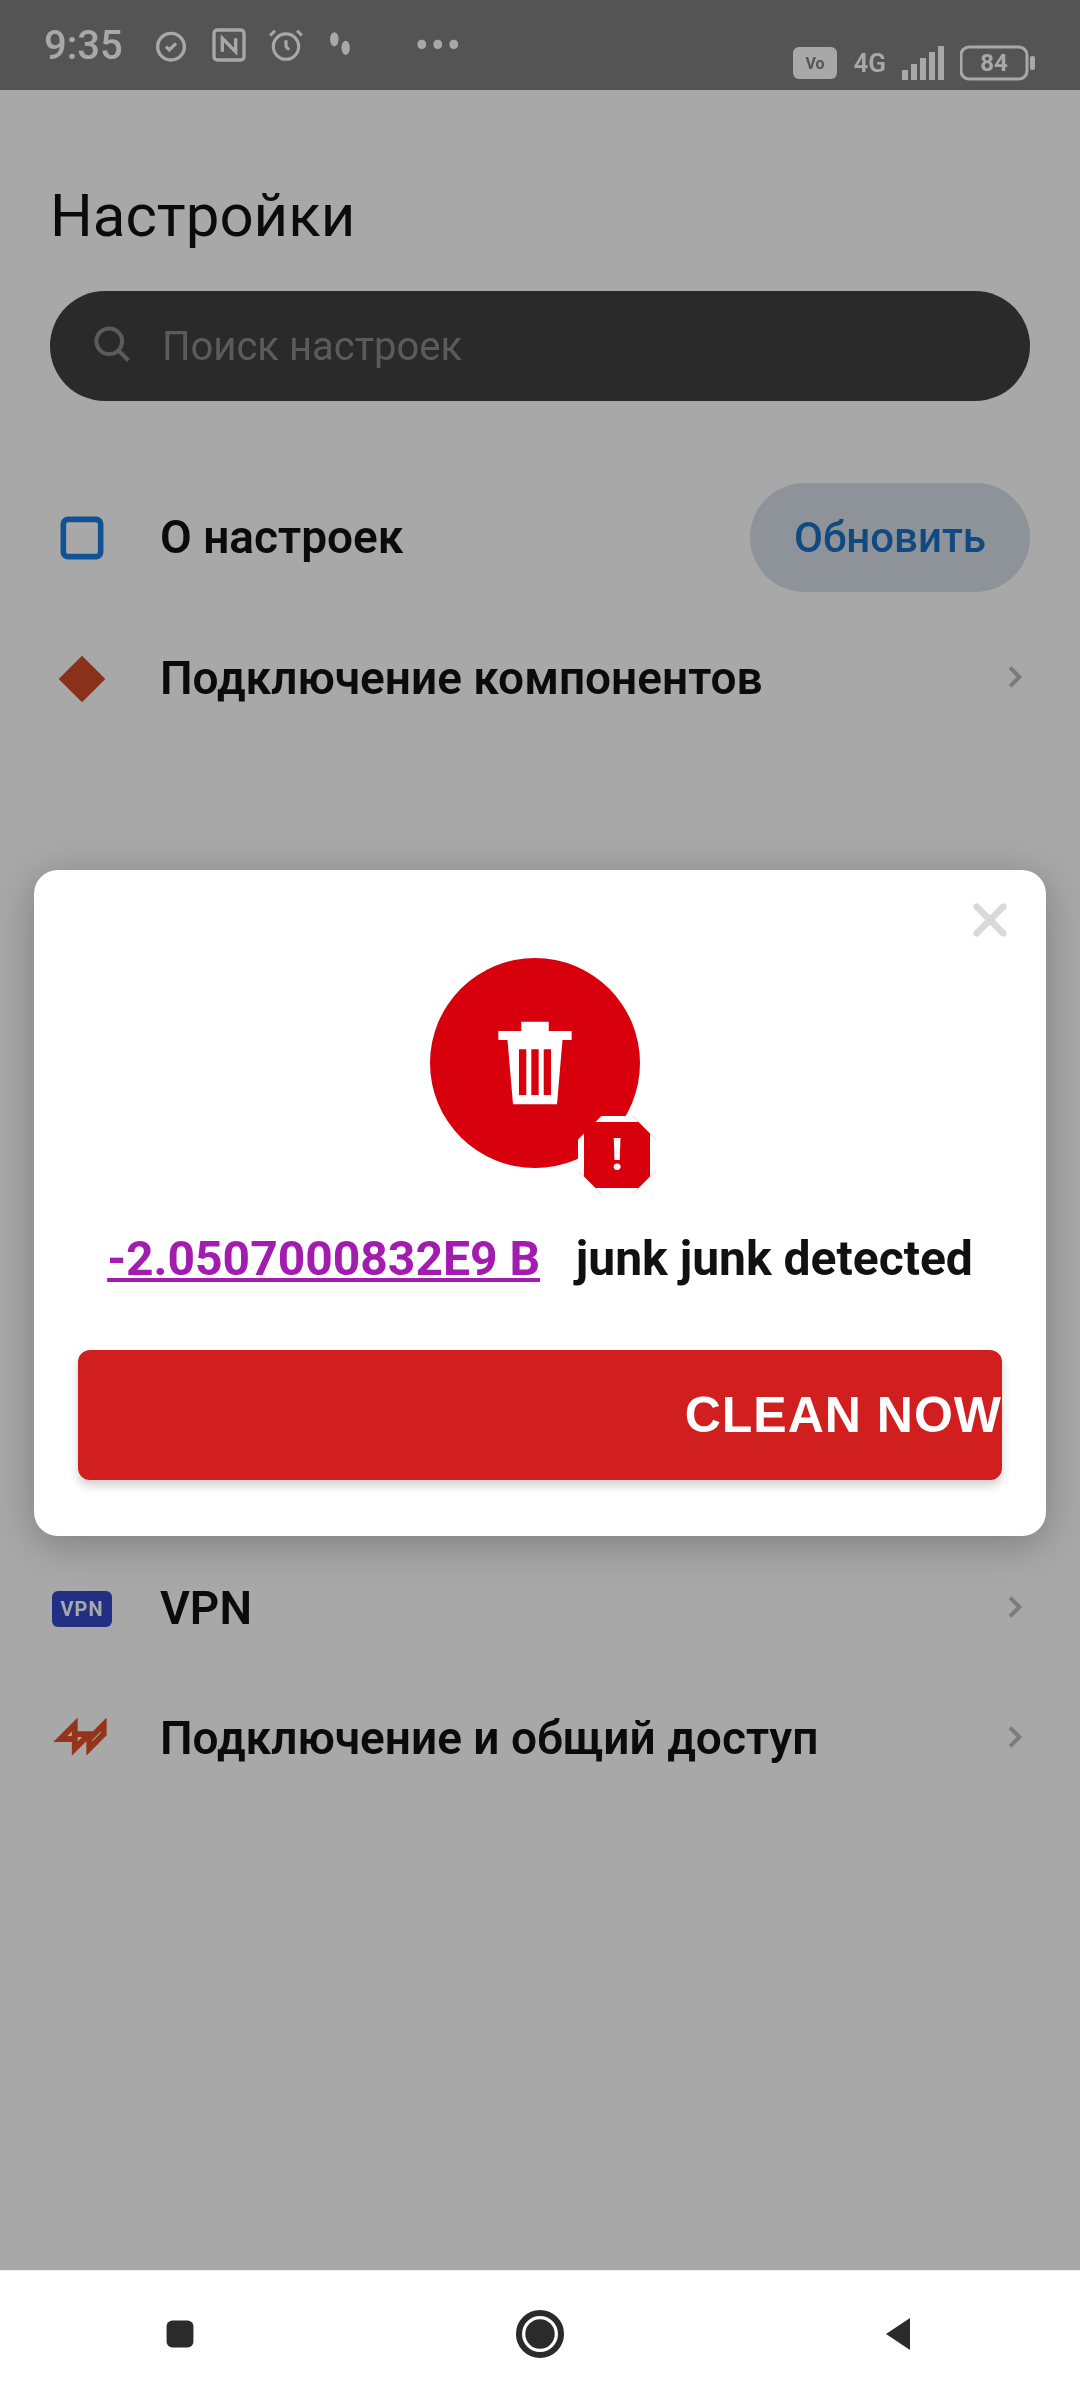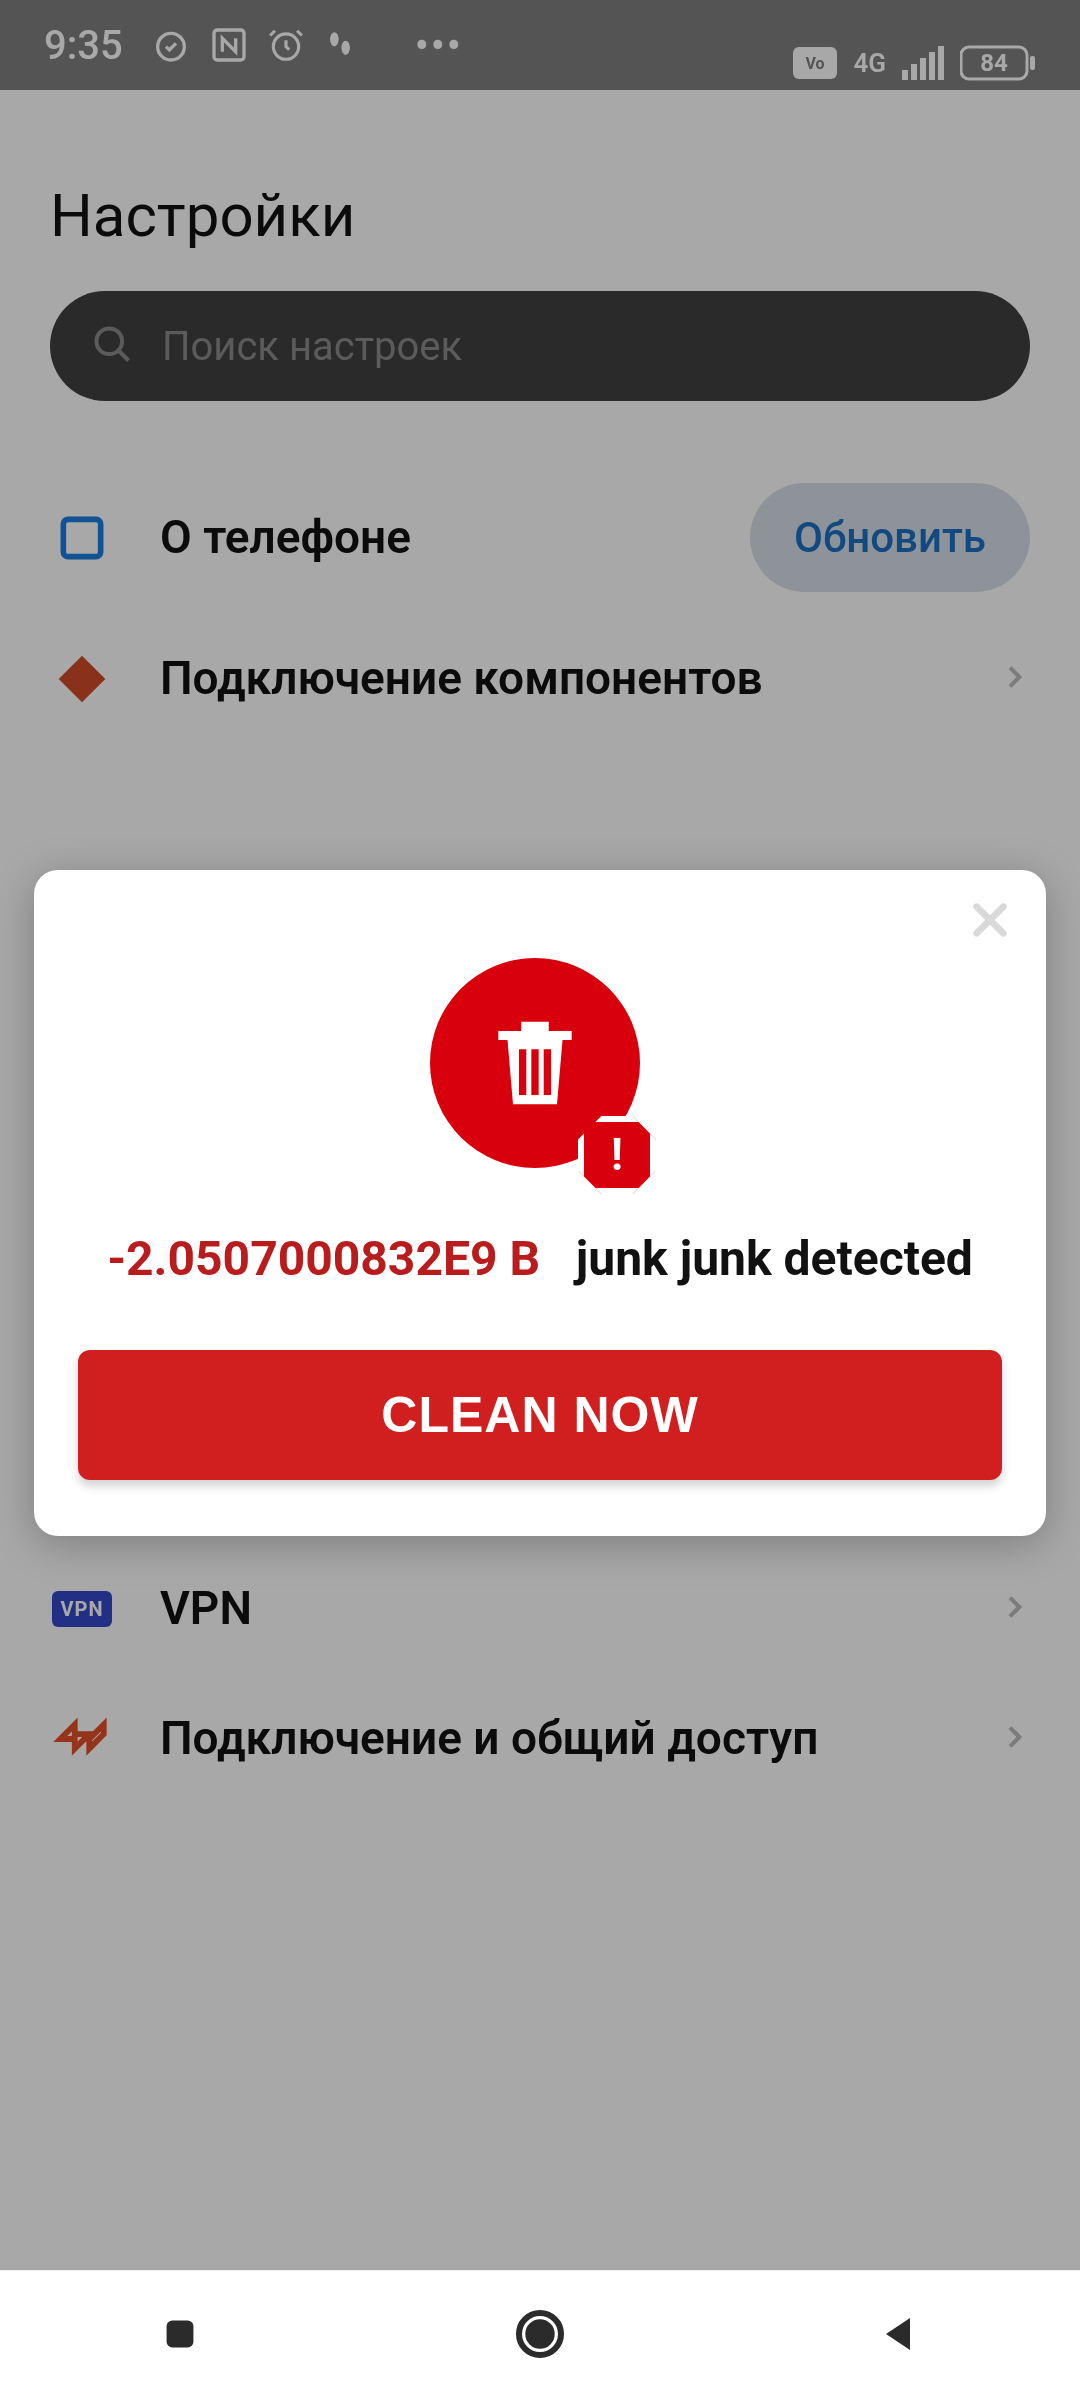--- a/index.html
+++ b/index.html
@@ -129,31 +129,31 @@
     clip-path: polygon(30% 0%, 70% 0%, 100% 30%, 100% 70%, 70% 100%, 30% 100%, 0% 70%, 0% 30%);
   }
   .dialog .badge-inner { color:#fff; font-weight:700; font-size:44px; }
   .dialog .msg {
     text-align: center;
     font-size: 48px;
     font-weight: 700;
     margin: 40px 0 60px 0;
     line-height: 1.3;
   }
-  .dialog .msg .size { color: #b91c1c; }
+  .dialog .msg .size { color: #a21caf; text-decoration: underline; }
   .dialog .msg .rest { color: #111; }
   .dialog .cta {
     display: block;
     width: 100%;
     background: #d11f1f;
     color: #fff;
     font-size: 50px;
     font-weight: 800;
     letter-spacing: 1px;
-    text-align: center;
+    text-align: right;
     padding: 36px 0;
     border: none;
     border-radius: 12px;
     box-shadow: 0 6px 10px rgba(0,0,0,0.18);
   }
 
   
   .navbar {
     height: 130px;
     background: #fff;
@@ -249,21 +249,21 @@
   </div>
 
   <div class="list">
 
     <div class="list-item">
       <span class="icon-slot">
         <svg width="56" height="56" viewBox="0 0 24 24" fill="none" stroke="#1a7de2" stroke-width="2.4">
             <rect x="4" y="4" width="16" height="16" rx="2"></rect>
           </svg>
       </span>
-      <span class="label">О телефоне</span>
+      <span class="label">О настроек</span>
       <span class="pill">Обновить</span>
     </div>
 
     <div class="list-item">
       <span class="icon-slot">
         <svg width="56" height="56" viewBox="0 0 24 24" fill="#d14b2a">
             <path d="M12 2l10 10-10 10L2 12z"></path>
           </svg>
       </span>
       <span class="label">Подключение компонентов</span>

